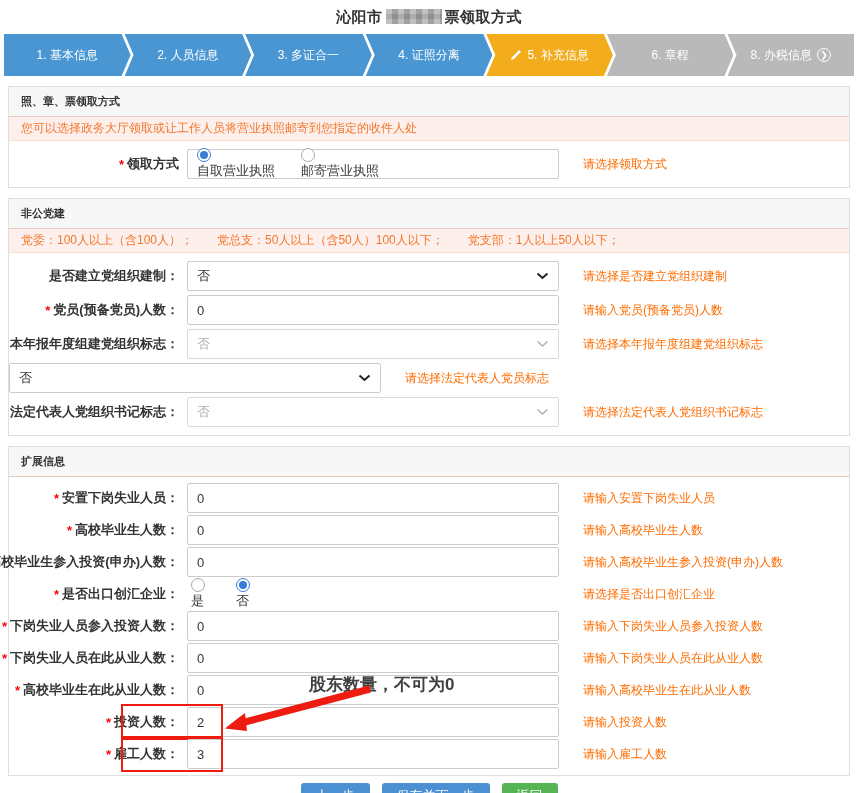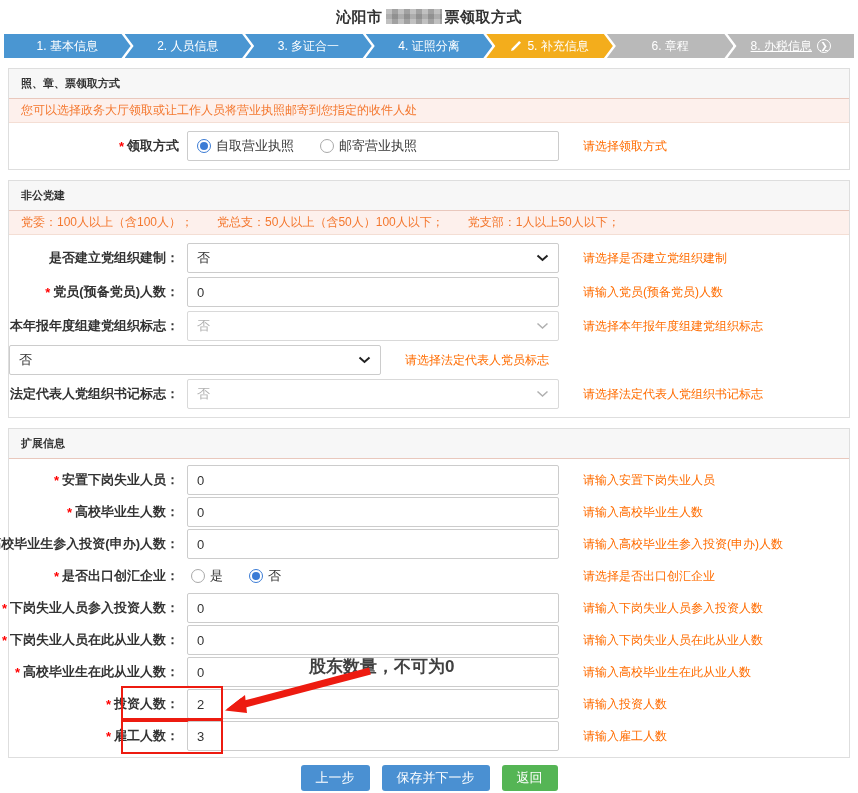--- a/index.html
+++ b/index.html
@@ -12,28 +12,28 @@
   
   .title { text-align:center; padding-top:8px; font-size:15px; font-weight:bold; color:#333; letter-spacing:.5px; }
   .censor {
     display:inline-block; width:56px; height:15px; vertical-align:-2px; margin:0 3px;
     background:
       repeating-linear-gradient(0deg,#d9d9d9 0 5px,#c3c3c3 5px 10px),
       repeating-linear-gradient(90deg,#e2e2e2 0 6px,#bdbdbd 6px 12px);
     background-blend-mode:multiply; filter:blur(.6px);
   }
   
-  .stepbar { display:flex; margin:7px 4px 0 4px; height:24px; }
+  .stepbar { display:flex; margin:7px 4px 0 4px; height:42px; }
   .step {
     flex:1; display:flex; align-items:center; justify-content:center;
     color:#fff; font-size:12px; white-space:nowrap; margin-left:-6px;
     clip-path:polygon(0 0, calc(100% - 9px) 0, 100% 50%, calc(100% - 9px) 100%, 0 100%, 9px 50%);
   }
   .step:first-child { margin-left:0; clip-path:polygon(0 0, calc(100% - 9px) 0, 100% 50%, calc(100% - 9px) 100%, 0 100%); }
-  .step:last-child  { clip-path:polygon(0 0, 100% 0, 100% 100%, 0 100%, 9px 50%);text-decoration:underline; }
+  .step:last-child  { clip-path:polygon(0 0, 100% 0, 100% 100%, 0 100%, 9px 50%); }
   .step.done    { background:#4a96d2; }
   .step.current { background:#f3ad1c; }
   .step.todo    { background:#b9b9b9; }
   .pencil { display:inline-flex; margin-right:5px; }
   .circle-arrow {
     display:inline-flex; align-items:center; justify-content:center;
     width:14px; height:14px; border:1px solid #fff; border-radius:50%;
     font-size:9px; margin-left:5px; color:#fff;
   }
   
@@ -60,21 +60,21 @@
   .input, .select {
     width:372px; flex:0 0 372px; height:30px; border:1px solid #cccccc; border-radius:2px;
     display:flex; align-items:center; padding:0 9px; font-size:13px; color:#333; background:#fff;
   }
   .select { justify-content:space-between; }
   .select .chev { color:#222; display:flex; }
   .select.disabled { color:#b0b0b0; border-color:#d9d9d9; }
   .select.disabled .chev { color:#b0b0b0; }
   .radio-plain { width:372px; flex:0 0 372px; display:flex; align-items:center; gap:26px; padding:0 4px; }
   .radio-group { display:flex; align-items:center; gap:26px; }
-  .radio-opt { display:flex; align-items:center; font-size:13px; color:#333; font-weight:normal; }
+  .radio-opt { display:flex; font-size:13px; color:#333; font-weight:normal;flex-direction:column; }
   .radio {
     width:14px; height:14px; border-radius:50%; border:1px solid #a9a9a9; background:#fff;
     position:relative; margin-right:5px; flex:0 0 14px;
   }
   .radio.checked { border-color:#3a7bd5; }
   .radio.checked::after { content:""; position:absolute; left:2px; top:2px; right:2px; bottom:2px; border-radius:50%; background:#3a7bd5; }
   .hint { margin-left:24px; color:#ff6c00; font-size:12px; white-space:nowrap; }
   
   .redbox { position:absolute; left:112px; top:-3px; width:102px; height:36px; border:2px solid #ed1b10; pointer-events:none; }
   .annotation-text {

